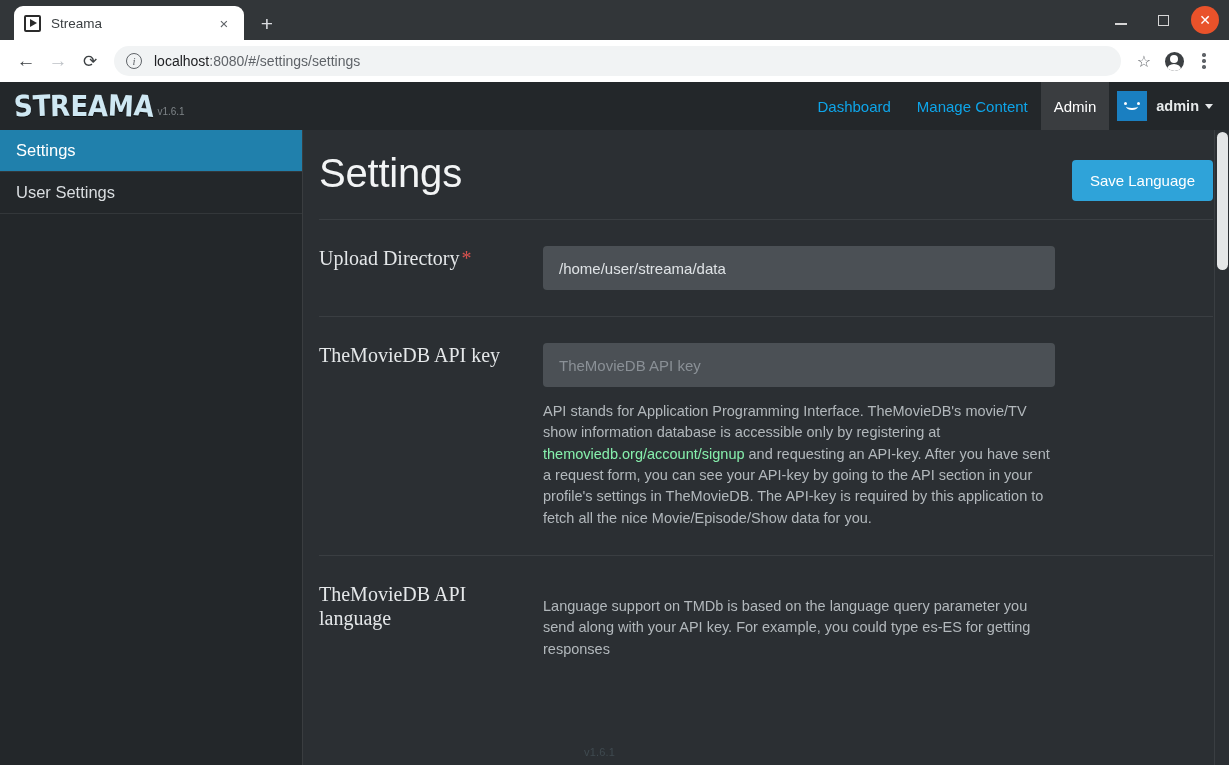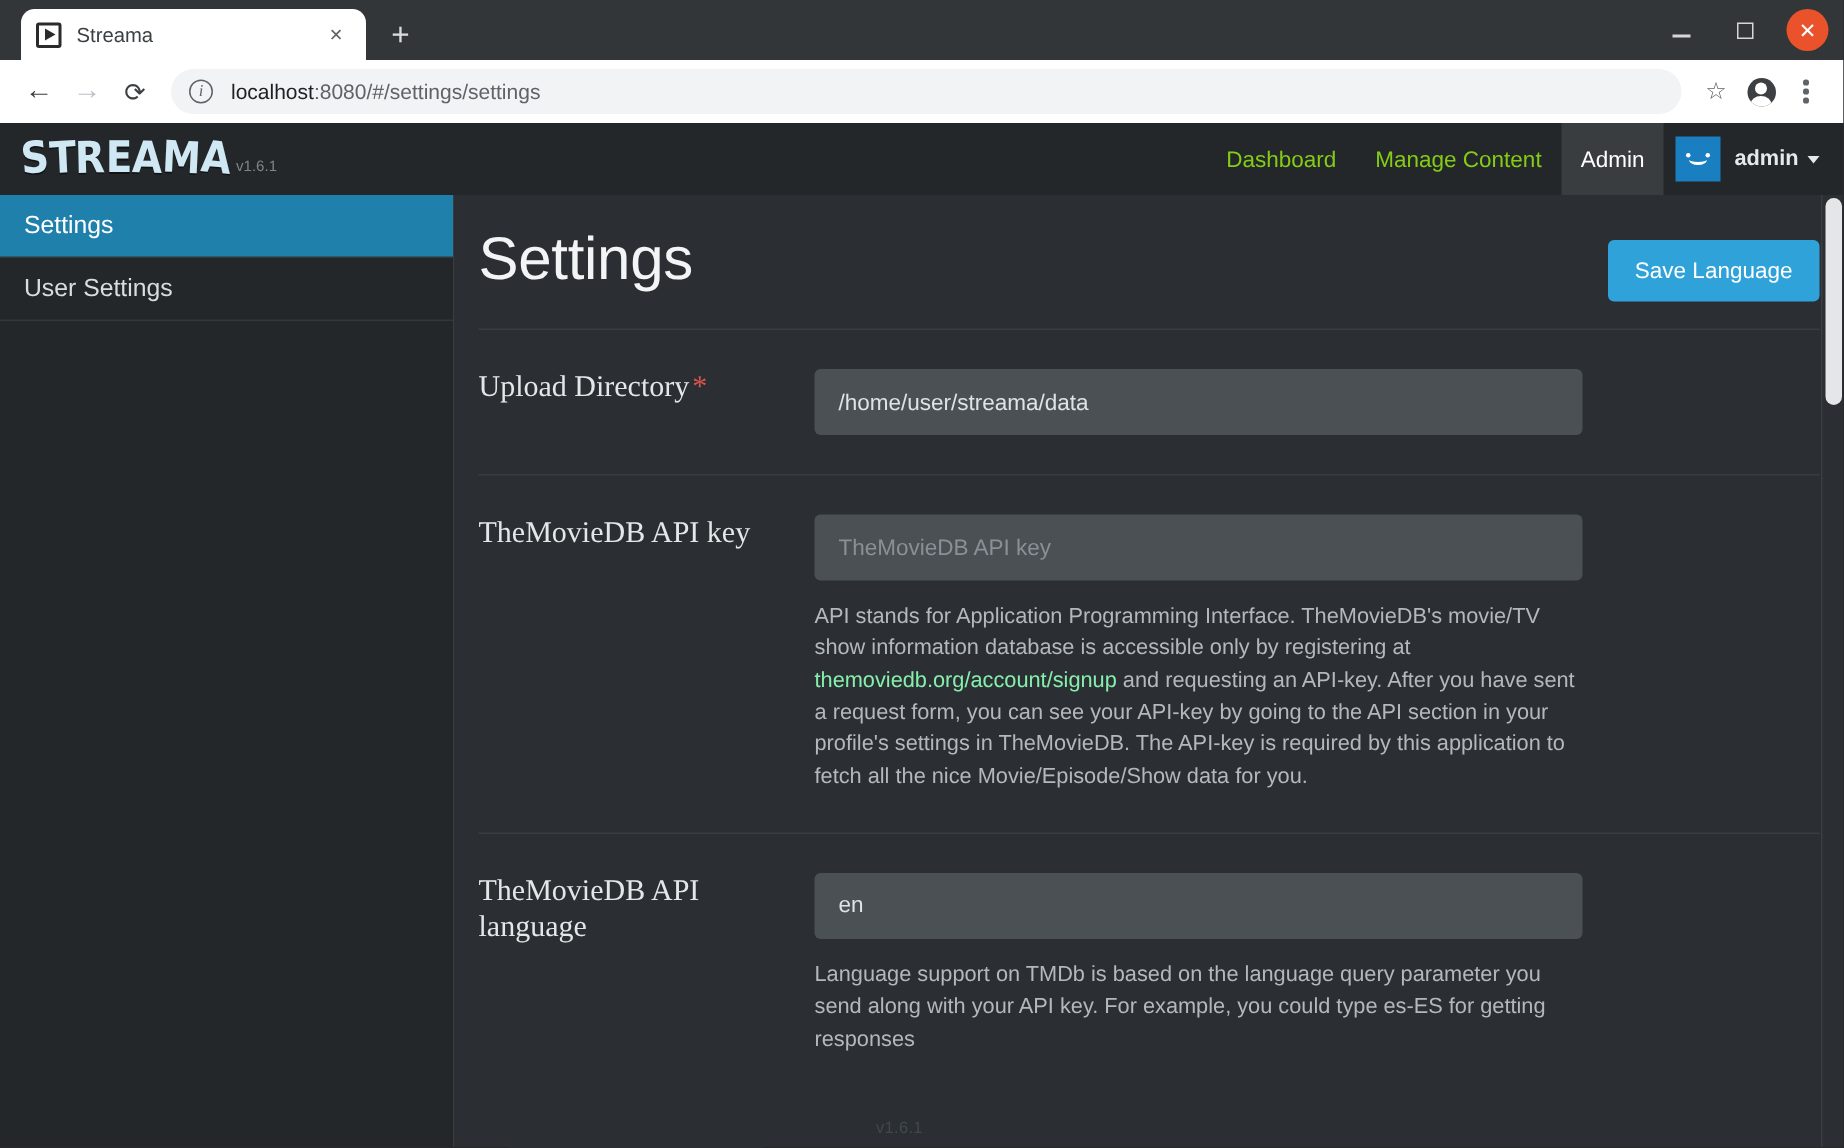--- a/index.html
+++ b/index.html
@@ -123,21 +123,21 @@
     color: #cfe8f3; line-height: 1;
     transform: scaleY(1.12);
     text-shadow: 0 1px 0 rgba(0,0,0,.5);
   }
   .brand-logo span { display: inline-block; }
   .brand-ver {
     font-size: 10px; color: #7e8488; margin-left: 3px; margin-bottom: 2px;
   }
   .navlinks { margin-left: auto; display: flex; align-items: center; height: 48px; }
   .navlink {
-    color: #84cc16; font-size: 15px; padding: 0 13px;
+    color: #0ea5e9; font-size: 15px; padding: 0 13px;
     height: 48px; display: flex; align-items: center;
   }
   .navlink.active { background: #3a3d40; color: #fff; }
   .user-chip { display: flex; align-items: center; margin-left: 8px; }
   .user-avatar {
     width: 30px; height: 30px; background: #1a7fc1; position: relative;
   }
   .user-avatar .eye {
     position: absolute; width: 3px; height: 3px; background: #fff; border-radius: 50%; top: 11px;
   }
@@ -337,21 +337,20 @@
               <div class="field-input placeholder">TheMovieDB API key</div>
               <div class="field-help"><span>API stands for Application Programming Interface. TheMovieDB's movie/TV show information database is accessible only by registering at </span><a href="#">themoviedb.org/account/signup</a><span> and requesting an API-key. After you have sent a request form, you can see your API-key by going to the API section in your profile's settings in TheMovieDB. The API-key is required by this application to fetch all the nice Movie/Episode/Show data for you.</span></div>
             </div>
           </div>
 
           <div class="field-row">
             <div class="field-label-col">
               <div class="field-label">TheMovieDB API language</div>
             </div>
             <div class="field-ctrl-col">
-              <div class="field-input">en</div>
               <div class="field-help">Language support on TMDb is based on the language query parameter you send along with your API key. For example, you could type es-ES for getting responses</div>
             </div>
           </div>
 
         </div>
 
         <div class="watermark">v1.6.1</div>
       </div>
 
       <div class="scrollbar">

